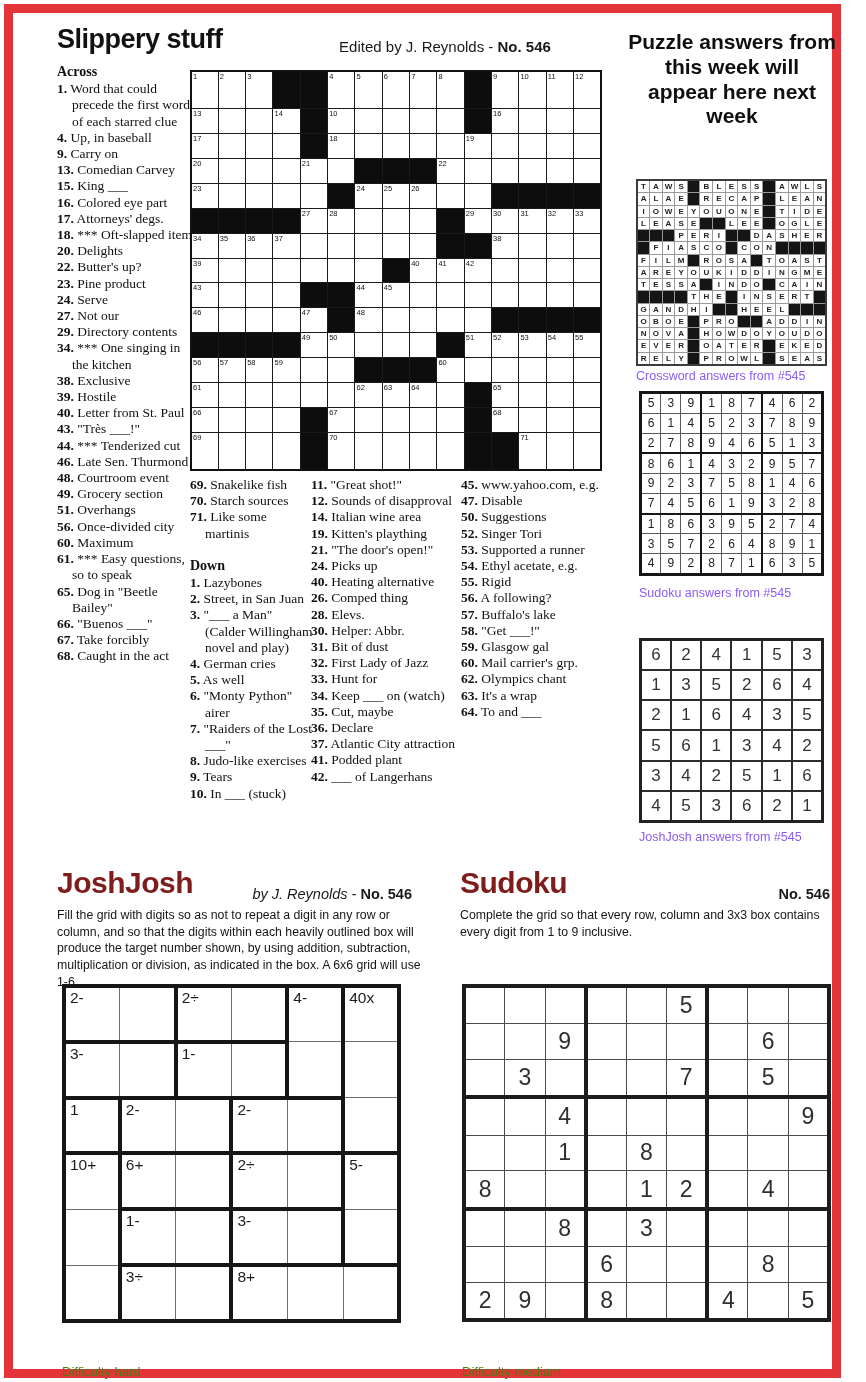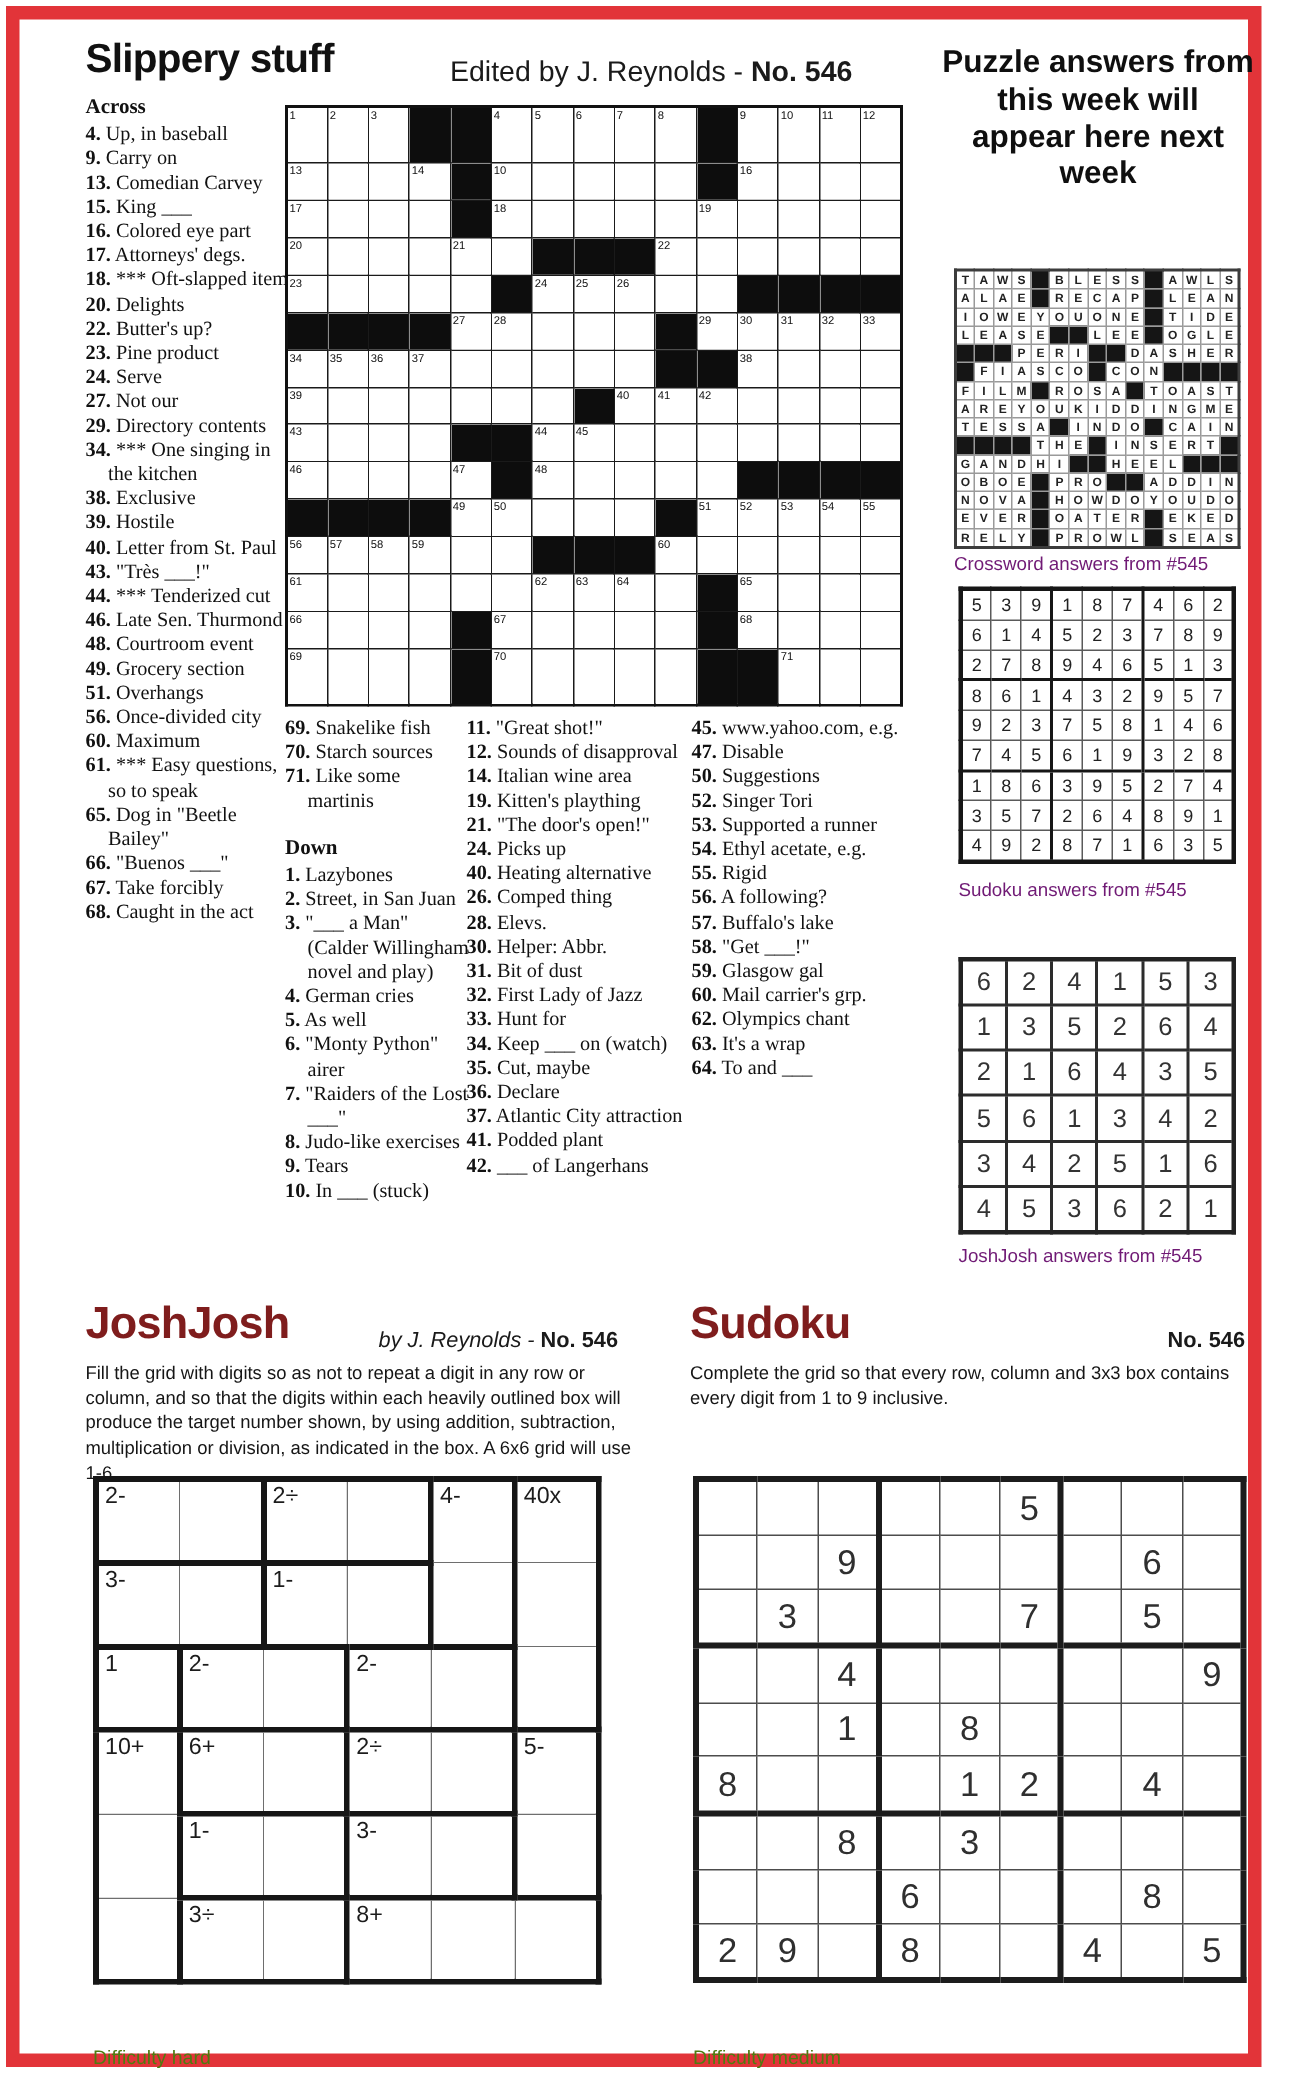--- a/index.html
+++ b/index.html
@@ -2,21 +2,21 @@
 <html><head>
 <meta charset="utf-8">
 <style>
   html,body{margin:0;padding:0;background:#fff;}
   .page{position:relative;width:845px;height:1382px;background:#fff;overflow:hidden;
         font-family:"Liberation Sans",sans-serif;color:#1a1a1a;}
   .frame{position:absolute;left:4px;top:4px;right:4px;bottom:4px;border:9px solid #e23439;pointer-events:none;}
 
   
   .xw-title{position:absolute;left:57px;top:26px;margin:0;font:bold 27px/1 "Liberation Sans",sans-serif;letter-spacing:-0.5px;color:#111;}
-  .edited{position:absolute;left:300px;top:38px;width:290px;text-align:left;font-size:19px;}
+  .edited{position:absolute;left:300px;top:38px;width:290px;text-align:center;font-size:15px;}
 
   
   .clues{position:absolute;font:13.5px/16.2px "Liberation Serif",serif;color:#111;}
   .clue-head{font-weight:bold;font-size:14px;margin-bottom:1px;}
   .clue{padding-left:15px;text-indent:-15px;}
   .clues .gap{height:16px;}
   .col-left{left:57px;top:64px;width:138px;}
   .col-b1{left:190px;top:477px;width:124px;}
   .col-b2{left:311px;top:477px;width:152px;}
   .col-b3{left:461px;top:477px;width:150px;}
@@ -29,21 +29,21 @@
   .cnum{position:absolute;top:0;left:1px;font:7.5px "Liberation Sans",sans-serif;color:#111;}
 
   
   .ans-head{position:absolute;left:628px;top:30px;width:208px;text-align:center;
             font:bold 21px/1.18 "Liberation Sans",sans-serif;color:#0f0f0f;}
   .miniwrap{position:absolute;}
   .mini{border-collapse:collapse;table-layout:fixed;width:191px;height:187px;border:2px solid #3c3c3c;
         font:bold 8px "Liberation Sans",sans-serif;text-align:center;color:#222;}
   .mini td{border:1px solid #9a9a9a;padding:0;}
   .mini td.bk{background:#151515;}
-  .cap{position:absolute;font-size:12.5px;color:#701a75;}
+  .cap{position:absolute;font-size:12.5px;color:#8b5cf6;}
 
   .msud{border-collapse:collapse;table-layout:fixed;width:185px;height:185px;border:3px solid #161616;
         font:12px "Liberation Sans",sans-serif;text-align:center;color:#222;}
   .msud td{border:1px solid #5a5a5a;padding:0;}
   .msud td.bl{border-left:2px solid #161616;} .msud td.br{border-right:2px solid #161616;}
   .msud td.bt{border-top:2px solid #161616;} .msud td.bb{border-bottom:2px solid #161616;}
 
   .mjosh{border-collapse:collapse;table-layout:fixed;width:185px;height:185px;border:3px solid #222;
          font:17px "Liberation Sans",sans-serif;text-align:center;color:#333;}
   .mjosh td{border:2px solid #2c2c2c;padding:0;}
@@ -74,20 +74,21 @@
 
 <div class="page">
   <div class="frame"></div>
 
   <h1 class="xw-title">Slippery stuff</h1>
   <div class="edited"><span>Edited by J. Reynolds - </span><b>No. 546</b></div>
 
   <div class="clues col-left">
     <div class="clue-head">Across</div>
     <div id="across-main">
+        <div class="clue"><b>1.</b> Word that could precede the first word of each starred clue</div>
         <div class="clue"><b>4.</b> Up, in baseball</div>
         <div class="clue"><b>9.</b> Carry on</div>
         <div class="clue"><b>13.</b> Comedian Carvey</div>
         <div class="clue"><b>15.</b> King ___</div>
         <div class="clue"><b>16.</b> Colored eye part</div>
         <div class="clue"><b>17.</b> Attorneys' degs.</div>
         <div class="clue"><b>18.</b> *** Oft-slapped item</div>
         <div class="clue"><b>20.</b> Delights</div>
         <div class="clue"><b>22.</b> Butter's up?</div>
         <div class="clue"><b>23.</b> Pine product</div>

